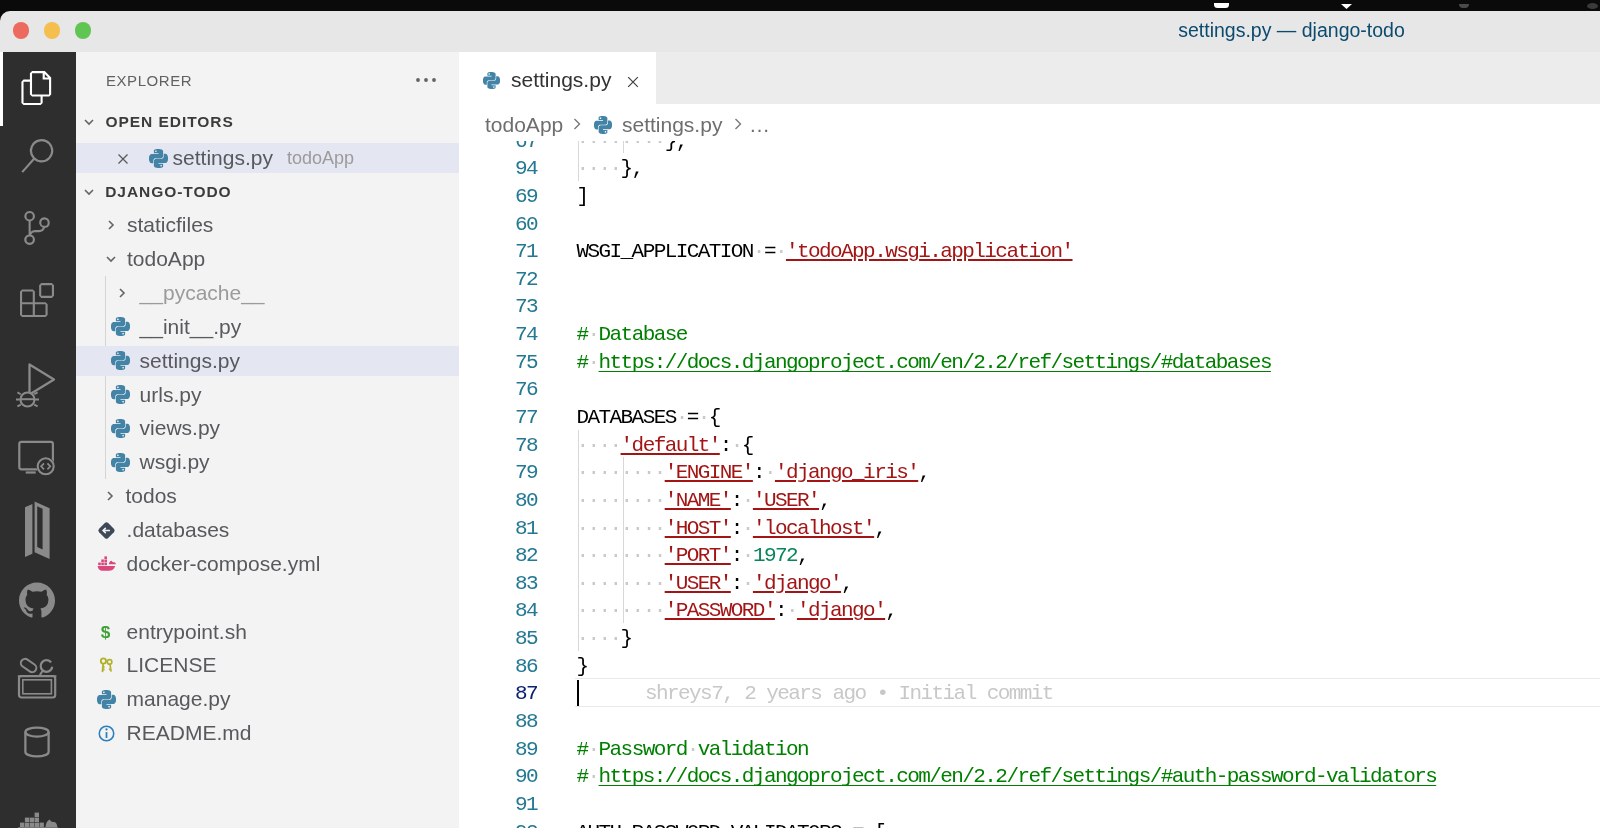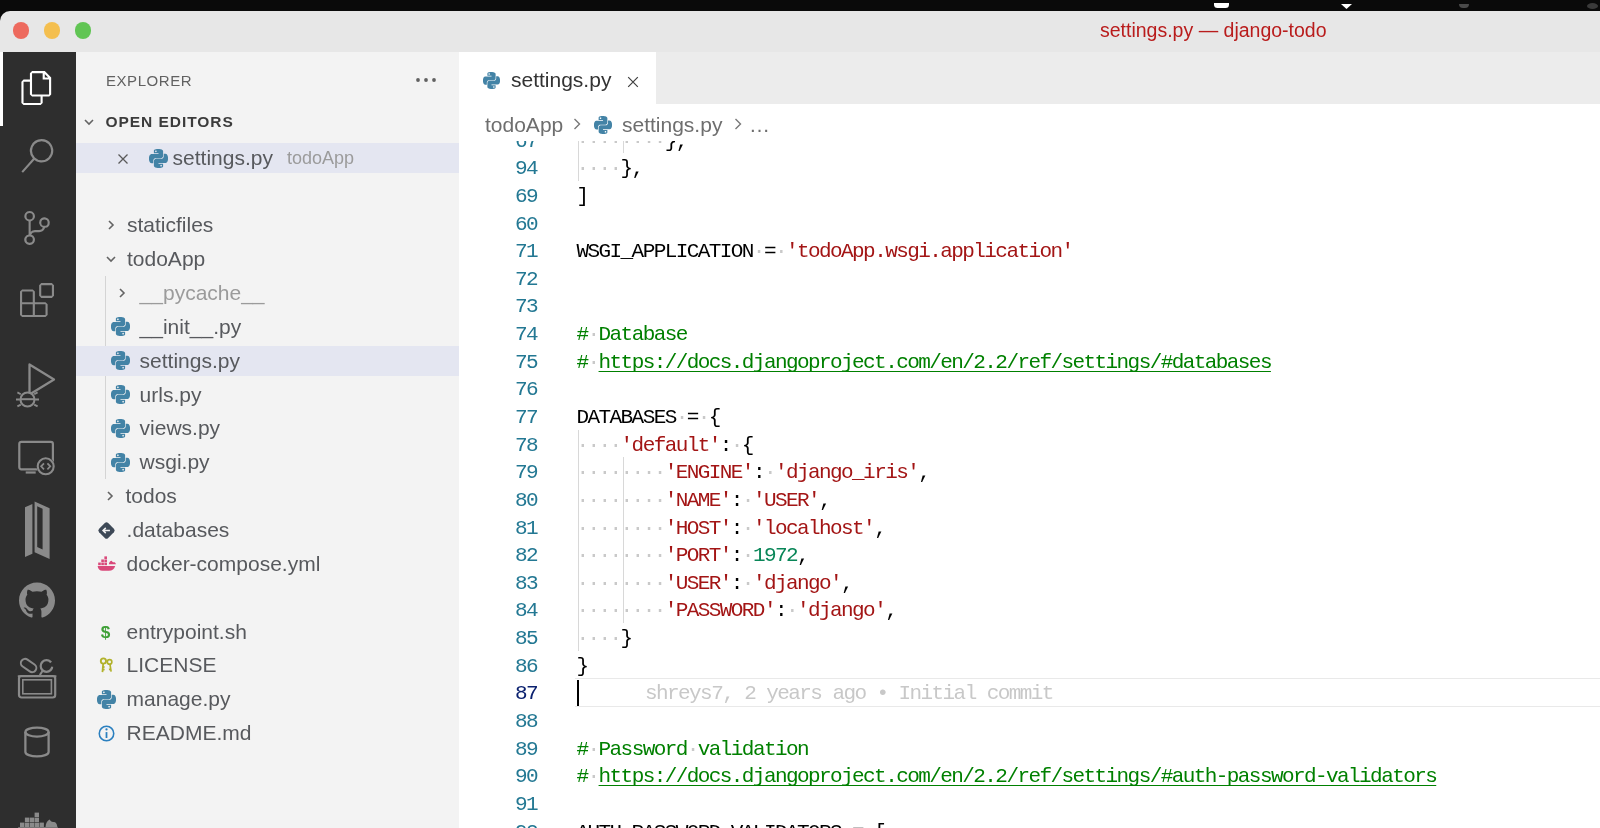--- a/index.html
+++ b/index.html
@@ -1,19 +1,19 @@
 <!DOCTYPE html>
 <html><head><meta charset="utf-8"><style>
 * { margin:0; padding:0; box-sizing:border-box; }
 html,body { width:1600px; height:828px; overflow:hidden; background:#fff; }
 #screen { position:relative; width:1600px; height:828px; font-family:"Liberation Sans",sans-serif; }
 #menubar { position:absolute; left:0; top:0; width:1600px; height:24px; background:#0a0a0a; }
 #titlebar { position:absolute; left:0; top:10.5px; width:1600px; height:41.5px; background:#e7e7e7; border-radius:10px 0 0 0; }
 .tl { position:absolute; top:11.8px; width:16.4px; height:16.4px; border-radius:50%; }
-#title { position:absolute; left:1100px; top:0; width:383px; height:41.5px; line-height:39px; font-size:19.5px; color:#b91c1c; }
+#title { position:absolute; left:1100px; top:0; width:383px; height:41.5px; line-height:39px; text-align:center; font-size:19.5px; color:#0c4a6e; }
 #actbar { position:absolute; left:0; top:52px; width:76px; height:776px; background:#2e2e2e; }
 #actsel { position:absolute; left:0; top:0; width:3px; height:74px; background:#fff; }
 .aic { position:absolute; }
 .aic svg { width:100%; height:100%; display:block; }
 #sidebar { position:absolute; left:76px; top:52px; width:383px; height:776px; background:#f3f3f3; }
 #exph { position:absolute; left:30px; top:20px; line-height:17px; font-size:15px; letter-spacing:0.55px; color:#616161; }
 #expdots { position:absolute; left:338.9px; top:25.4px; }
 .trow { position:absolute; left:0; width:383px; height:30px; line-height:30px; }
 .trow.sel { background:#e4e6f1; }
 .sect { position:absolute; font-size:15.5px; font-weight:bold; letter-spacing:0.95px; color:#3b3b3b; top:0; }
@@ -38,21 +38,21 @@
 #crumbs .icw { top:12.4px; width:18px; height:18px; }
 #crumbs .icw svg { width:18px; height:18px; }
 #codearea { position:absolute; left:16px; top:89px; width:1141px; height:687px; overflow:hidden;
   font-family:"Liberation Mono",monospace; font-size:21px; letter-spacing:-1.58px; }
 .cl { position:absolute; left:0; height:27.64px; line-height:27.64px; padding-top:2.04px; white-space:pre; }
 .num { position:absolute; left:0px; width:62px; text-align:right; color:#237893; display:inline-block; }
 .num.act { color:#0b216f; }
 .ct { position:absolute; left:101.5px; }
 .ct i { font-style:normal; color:#c9c9c9; }
 .ct b { font-weight:normal; color:#000; }
-.ct q { quotes:none; color:#a31515; }
+.ct q { quotes:none; color:#a31515;text-decoration:underline; }
 .ct c { color:#008000; }
 .ct u { text-decoration:underline; text-underline-offset:3px; text-decoration-skip-ink:none; text-decoration-thickness:1.4px; }
 .ct n { color:#098658; }
 .ig { position:absolute; width:1px; background:#d8d8d8; }
 #curline-t { position:absolute; left:100px; top:537.4px; width:1041px; height:1px; background:#e9e9e9; }
 #curline-b { position:absolute; left:100px; top:564.5px; width:1041px; height:1px; background:#e9e9e9; }
 #cursor { position:absolute; left:102px; top:538.5px; width:2.4px; height:26px; background:#000; }
 #blame { position:absolute; left:170px; top:539.4px; height:27.64px; line-height:27.64px; color:#c8c8c8; }
 .mglyph { position:absolute; background:#fff; }
 </style></head>
@@ -178,20 +178,26 @@
         <svg class="xic" style="left:39px;top:8px" viewBox="0 0 16 16">
           <path d="M3.5 3.5l9 9M12.5 3.5l-9 9" stroke="#5a5a5a" stroke-width="1.3" fill="none"></path>
         </svg>
         <span class="icw" style="left:73px">
           <svg class="pyi" viewBox="0 0 24 24">
             <path fill="#4383a6" d="M14.25.18l.9.2.73.26.59.3.45.32.34.34.25.34.16.33.1.3.04.26.02.2-.01.13V8.5l-.05.63-.13.55-.21.46-.26.38-.3.31-.33.25-.35.19-.35.14-.33.1-.3.07-.26.04-.21.02H8.77l-.69.05-.59.14-.5.22-.41.27-.33.32-.27.35-.2.36-.15.37-.1.35-.07.32-.04.27-.02.21v3.06H3.17l-.21-.03-.28-.07-.32-.12-.35-.18-.36-.26-.36-.36-.35-.46-.32-.59-.28-.73-.21-.88-.14-1.05-.05-1.23.06-1.22.16-1.04.24-.87.32-.71.36-.57.4-.44.42-.33.42-.24.4-.16.36-.1.32-.05.24-.01h.16l.06.01h8.16v-.83H6.18l-.01-2.75-.02-.37.05-.34.11-.31.17-.28.25-.26.31-.23.38-.2.44-.18.51-.15.58-.12.64-.1.71-.06.77-.04.84-.02 1.27.05zm-6.3 1.98l-.23.33-.08.41.08.41.23.34.33.22.41.09.41-.09.33-.22.23-.34.08-.41-.08-.41-.23-.33-.33-.22-.41-.09-.41.09zm13.09 3.95l.28.06.32.12.35.18.36.27.36.35.35.47.32.59.28.73.21.88.14 1.04.05 1.23-.06 1.23-.16 1.04-.24.86-.32.71-.36.57-.4.45-.42.33-.42.24-.4.16-.36.09-.32.05-.24.02-.16-.01h-8.22v.82h5.84l.01 2.76.02.36-.05.34-.11.31-.17.29-.25.25-.31.24-.38.2-.44.17-.51.15-.58.13-.64.09-.71.07-.77.04-.84.01-1.27-.04-1.07-.14-.9-.2-.73-.25-.59-.3-.45-.33-.34-.34-.25-.34-.16-.33-.1-.3-.04-.25-.02-.2.01-.13v-5.34l.05-.64.13-.54.21-.46.26-.38.3-.32.33-.24.35-.2.35-.14.33-.1.3-.06.26-.04.21-.02.13-.01h5.84l.69-.05.59-.14.5-.21.41-.28.33-.32.27-.35.2-.36.15-.36.1-.35.07-.32.04-.28.02-.21V6.07h2.09l.14.01zm-6.47 14.25l-.23.33-.08.41.08.41.23.33.33.23.41.08.41-.08.33-.23.23-.33.08-.41-.08-.41-.23-.33-.33-.23-.41-.08-.41.08z"></path>
           </svg>
         </span>
         <span class="lbl" style="left:96.6px">settings.py</span>
         <span class="dim" style="left:211px">todoApp</span>
+      </div>
+<div class="trow" style="top:124.5px">
+        <svg class="chv" style="left:5.0px" viewBox="0 0 16 16">
+          <path d="M4 6l4 4 4-4" fill="none" stroke="#646464" stroke-width="1.6"></path>
+        </svg>
+        <span class="sect" style="left:29.2px">DJANGO-TODO</span>
       </div>
 <div class="trow" style="top:158.3px">
         <svg class="chv" style="left:26.5px" viewBox="0 0 16 16">
           <path d="M6 4l4 4-4 4" fill="none" stroke="#646464" stroke-width="1.6"></path>
         </svg>
         <span class="lbl" style="left:51px">staticfiles</span>
       </div>
 <div class="trow" style="top:192.2px">
         <svg class="chv" style="left:26.5px" viewBox="0 0 16 16">
           <path d="M4 6l4 4 4-4" fill="none" stroke="#646464" stroke-width="1.6"></path>

